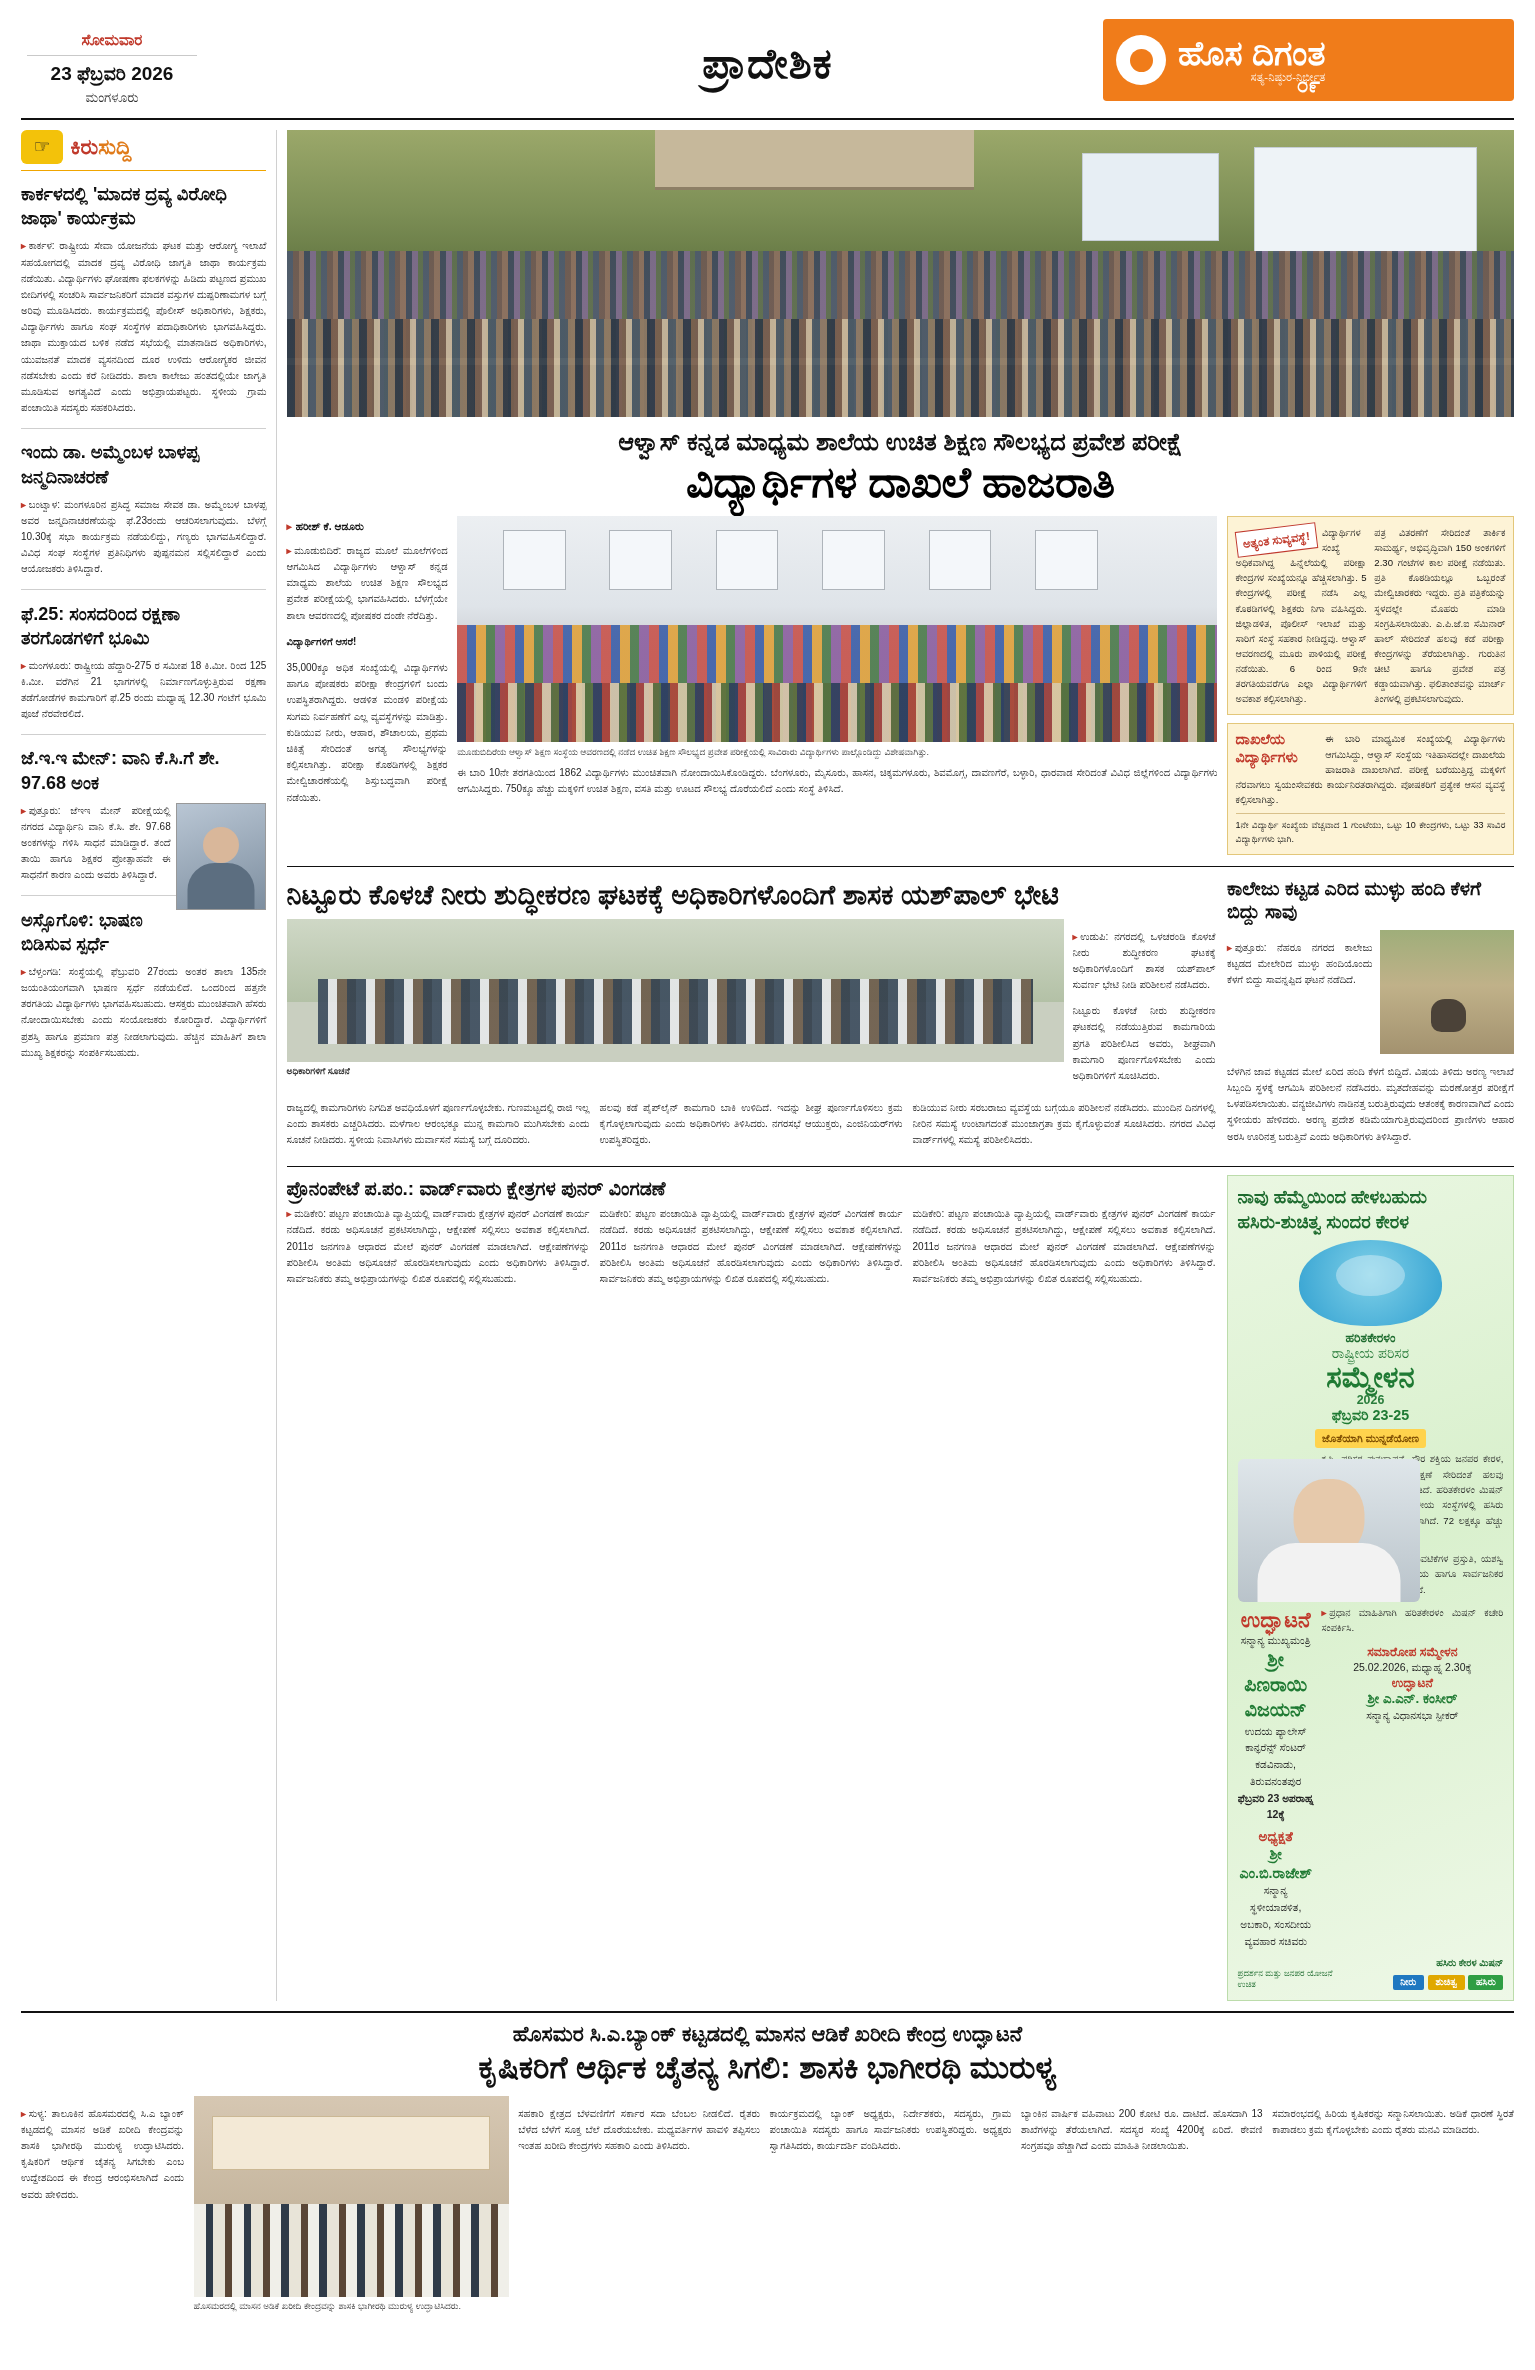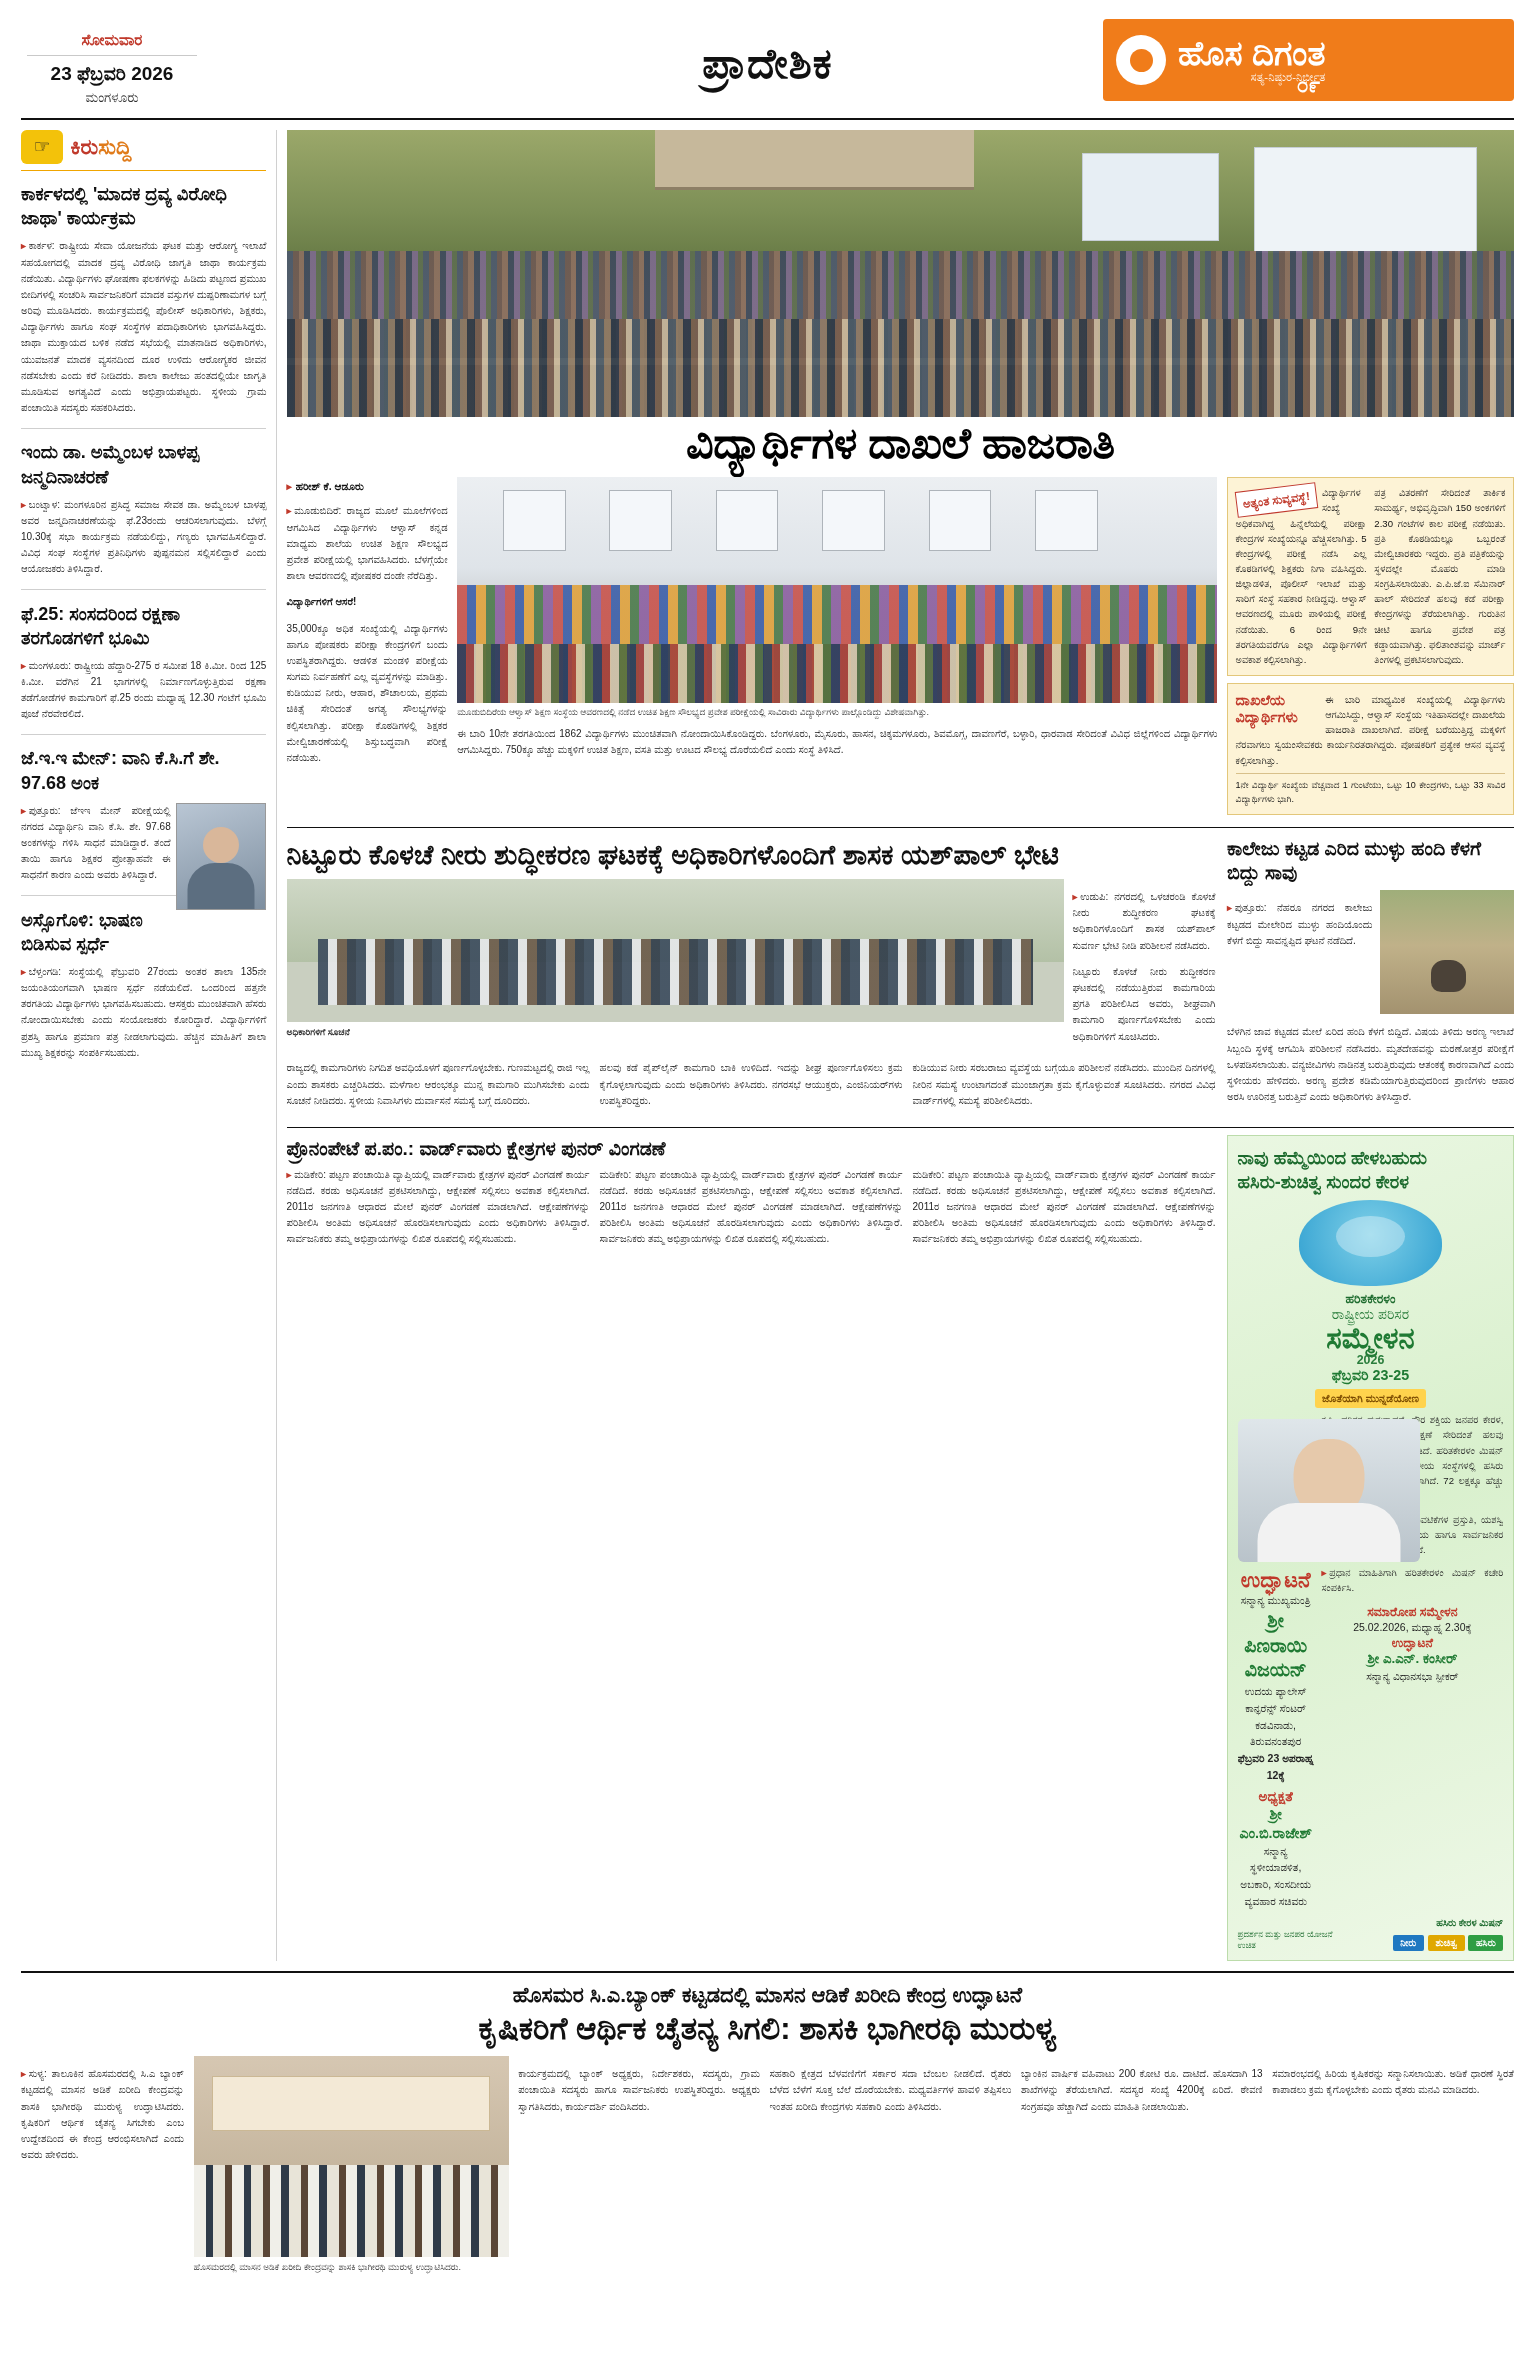--- a/index.html
+++ b/index.html
@@ -187,20 +187,21 @@
       <div class="lead-photo">
         <div class="sky"></div>
         <div class="bldg"></div>
         <div class="board"></div>
         <div class="board2"></div>
         <div class="crowd"></div>
         <div class="rail1"></div>
         <div class="crowd2"></div>
       </div>
 
+      <div class="kicker">ಆಳ್ವಾಸ್ ಕನ್ನಡ ಮಾಧ್ಯಮ ಶಾಲೆಯ ಉಚಿತ ಶಿಕ್ಷಣ ಸೌಲಭ್ಯದ ಪ್ರವೇಶ ಪರೀಕ್ಷೆ</div>
       <div class="bigtitle">ವಿದ್ಯಾರ್ಥಿಗಳ ದಾಖಲೆ ಹಾಜರಾತಿ</div>
 
       <div class="story-grid">
         <div class="col-narrow">
           <div class="byline">ಹರೀಶ್ ಕೆ. ಆಡೂರು</div>
           <p class="body-text bullet">ಮೂಡುಬಿದಿರೆ: ರಾಜ್ಯದ ಮೂಲೆ ಮೂಲೆಗಳಿಂದ ಆಗಮಿಸಿದ ವಿದ್ಯಾರ್ಥಿಗಳು ಆಳ್ವಾಸ್ ಕನ್ನಡ ಮಾಧ್ಯಮ ಶಾಲೆಯ ಉಚಿತ ಶಿಕ್ಷಣ ಸೌಲಭ್ಯದ ಪ್ರವೇಶ ಪರೀಕ್ಷೆಯಲ್ಲಿ ಭಾಗವಹಿಸಿದರು. ಬೆಳಗ್ಗೆಯೇ ಶಾಲಾ ಆವರಣದಲ್ಲಿ ಪೋಷಕರ ದಂಡೇ ನೆರೆದಿತ್ತು.</p>
           <p class="body-text hl">ವಿದ್ಯಾರ್ಥಿಗಳಿಗೆ ಆಸರೆ!</p>
           <p class="body-text">35,000ಕ್ಕೂ ಅಧಿಕ ಸಂಖ್ಯೆಯಲ್ಲಿ ವಿದ್ಯಾರ್ಥಿಗಳು ಹಾಗೂ ಪೋಷಕರು ಪರೀಕ್ಷಾ ಕೇಂದ್ರಗಳಿಗೆ ಬಂದು ಉಪಸ್ಥಿತರಾಗಿದ್ದರು. ಆಡಳಿತ ಮಂಡಳಿ ಪರೀಕ್ಷೆಯ ಸುಗಮ ನಿರ್ವಹಣೆಗೆ ಎಲ್ಲ ವ್ಯವಸ್ಥೆಗಳನ್ನು ಮಾಡಿತ್ತು. ಕುಡಿಯುವ ನೀರು, ಆಹಾರ, ಶೌಚಾಲಯ, ಪ್ರಥಮ ಚಿಕಿತ್ಸೆ ಸೇರಿದಂತೆ ಅಗತ್ಯ ಸೌಲಭ್ಯಗಳನ್ನು ಕಲ್ಪಿಸಲಾಗಿತ್ತು. ಪರೀಕ್ಷಾ ಕೊಠಡಿಗಳಲ್ಲಿ ಶಿಕ್ಷಕರ ಮೇಲ್ವಿಚಾರಣೆಯಲ್ಲಿ ಶಿಸ್ತುಬದ್ಧವಾಗಿ ಪರೀಕ್ಷೆ ನಡೆಯಿತು.</p>
         </div>
 
@@ -358,24 +359,24 @@
       </div>
       <div class="c" style="flex:0 0 315px">
         <div class="bphoto">
           <div class="stage"></div>
             <div class="ban"></div>
             <div class="row"></div>
         </div>
         <div class="cap">ಹೊಸಮರದಲ್ಲಿ ಮಾಸನ ಅಡಿಕೆ ಖರೀದಿ ಕೇಂದ್ರವನ್ನು ಶಾಸಕಿ ಭಾಗೀರಥಿ ಮುರುಳ್ಯ ಉದ್ಘಾಟಿಸಿದರು.</div>
       </div>
       <div class="c">
+        <p class="body-text">ಸಹಕಾರಿ ಕ್ಷೇತ್ರದ ಬೆಳವಣಿಗೆಗೆ ಸರ್ಕಾರ ಸದಾ ಬೆಂಬಲ ನೀಡಲಿದೆ. ರೈತರು ಬೆಳೆದ ಬೆಳೆಗೆ ಸೂಕ್ತ ಬೆಲೆ ದೊರೆಯಬೇಕು. ಮಧ್ಯವರ್ತಿಗಳ ಹಾವಳಿ ತಪ್ಪಿಸಲು ಇಂತಹ ಖರೀದಿ ಕೇಂದ್ರಗಳು ಸಹಕಾರಿ ಎಂದು ತಿಳಿಸಿದರು.</p>
+      </div>
+      <div class="c">
         <p class="body-text">ಕಾರ್ಯಕ್ರಮದಲ್ಲಿ ಬ್ಯಾಂಕ್ ಅಧ್ಯಕ್ಷರು, ನಿರ್ದೇಶಕರು, ಸದಸ್ಯರು, ಗ್ರಾಮ ಪಂಚಾಯಿತಿ ಸದಸ್ಯರು ಹಾಗೂ ಸಾರ್ವಜನಿಕರು ಉಪಸ್ಥಿತರಿದ್ದರು. ಅಧ್ಯಕ್ಷರು ಸ್ವಾಗತಿಸಿದರು, ಕಾರ್ಯದರ್ಶಿ ವಂದಿಸಿದರು.</p>
-      </div>
-      <div class="c">
-        <p class="body-text">ಸಹಕಾರಿ ಕ್ಷೇತ್ರದ ಬೆಳವಣಿಗೆಗೆ ಸರ್ಕಾರ ಸದಾ ಬೆಂಬಲ ನೀಡಲಿದೆ. ರೈತರು ಬೆಳೆದ ಬೆಳೆಗೆ ಸೂಕ್ತ ಬೆಲೆ ದೊರೆಯಬೇಕು. ಮಧ್ಯವರ್ತಿಗಳ ಹಾವಳಿ ತಪ್ಪಿಸಲು ಇಂತಹ ಖರೀದಿ ಕೇಂದ್ರಗಳು ಸಹಕಾರಿ ಎಂದು ತಿಳಿಸಿದರು.</p>
       </div>
       <div class="c">
         <p class="body-text">ಬ್ಯಾಂಕಿನ ವಾರ್ಷಿಕ ವಹಿವಾಟು 200 ಕೋಟಿ ರೂ. ದಾಟಿದೆ. ಹೊಸದಾಗಿ 13 ಶಾಖೆಗಳನ್ನು ತೆರೆಯಲಾಗಿದೆ. ಸದಸ್ಯರ ಸಂಖ್ಯೆ 4200ಕ್ಕೆ ಏರಿದೆ. ಠೇವಣಿ ಸಂಗ್ರಹವೂ ಹೆಚ್ಚಾಗಿದೆ ಎಂದು ಮಾಹಿತಿ ನೀಡಲಾಯಿತು.</p>
       </div>
       <div class="c">
         <p class="body-text">ಸಮಾರಂಭದಲ್ಲಿ ಹಿರಿಯ ಕೃಷಿಕರನ್ನು ಸನ್ಮಾನಿಸಲಾಯಿತು. ಅಡಿಕೆ ಧಾರಣೆ ಸ್ಥಿರತೆ ಕಾಪಾಡಲು ಕ್ರಮ ಕೈಗೊಳ್ಳಬೇಕು ಎಂದು ರೈತರು ಮನವಿ ಮಾಡಿದರು.</p>
       </div>
     </div>
   </div>
 

